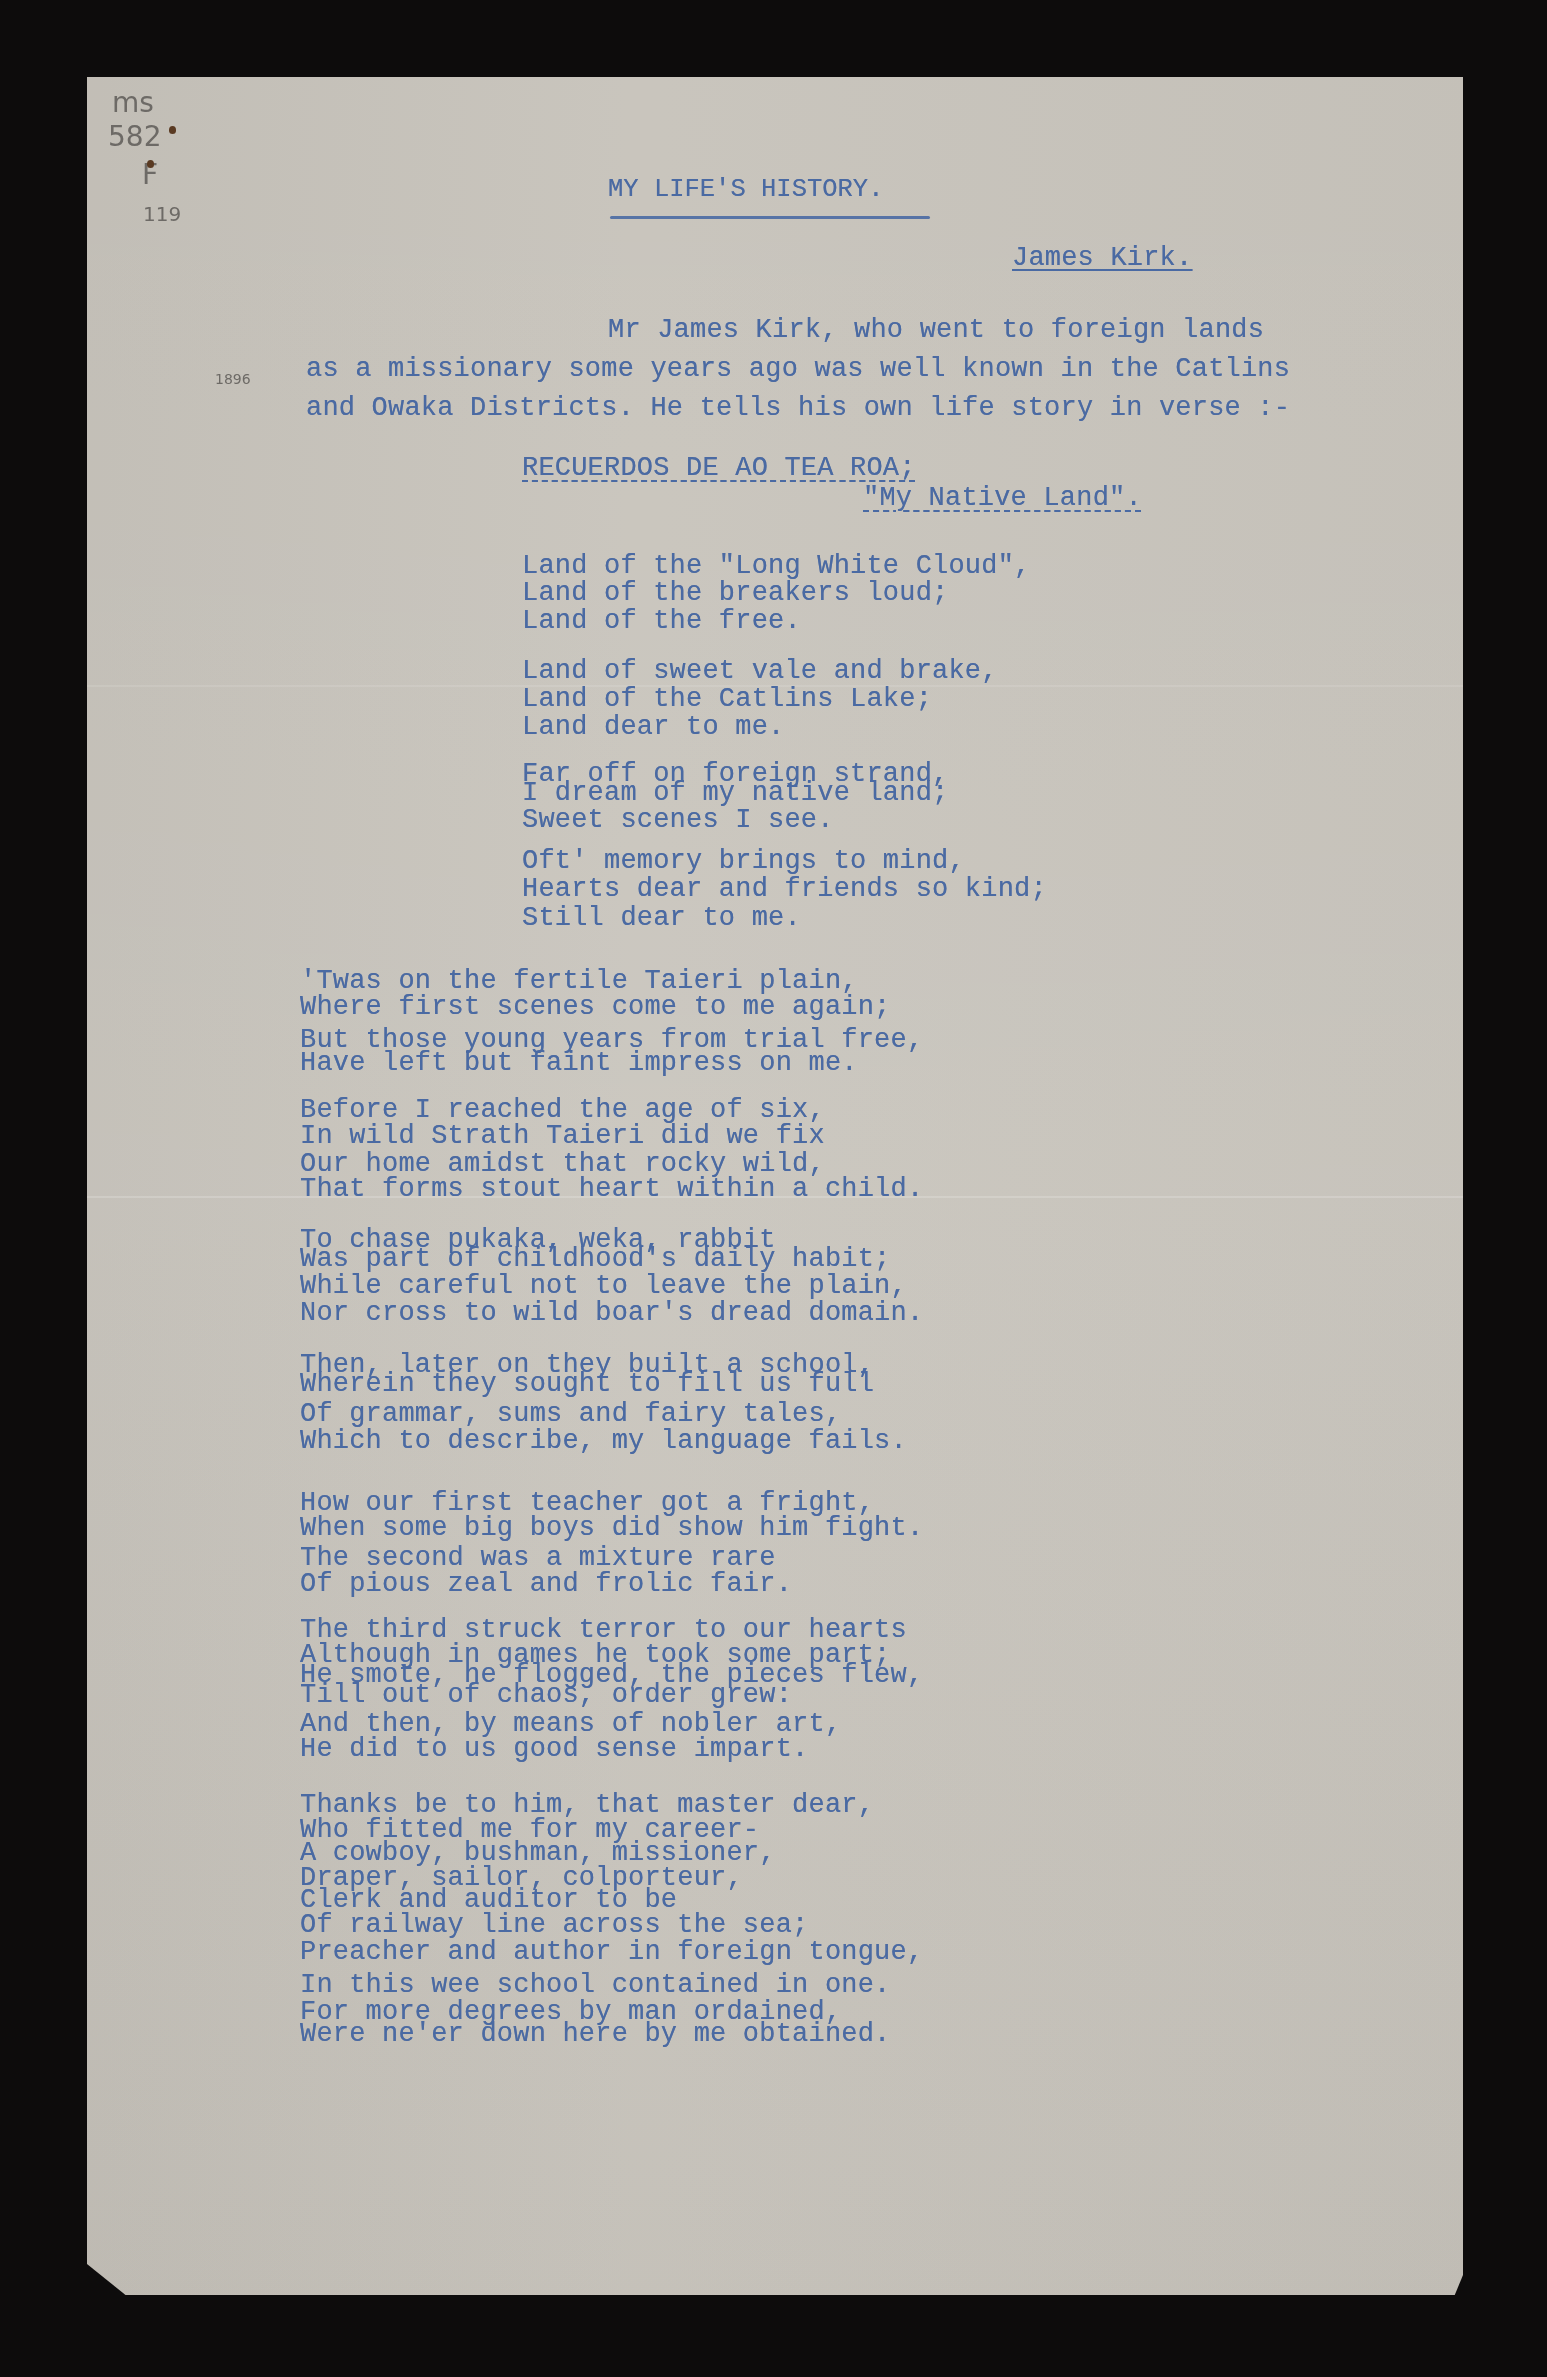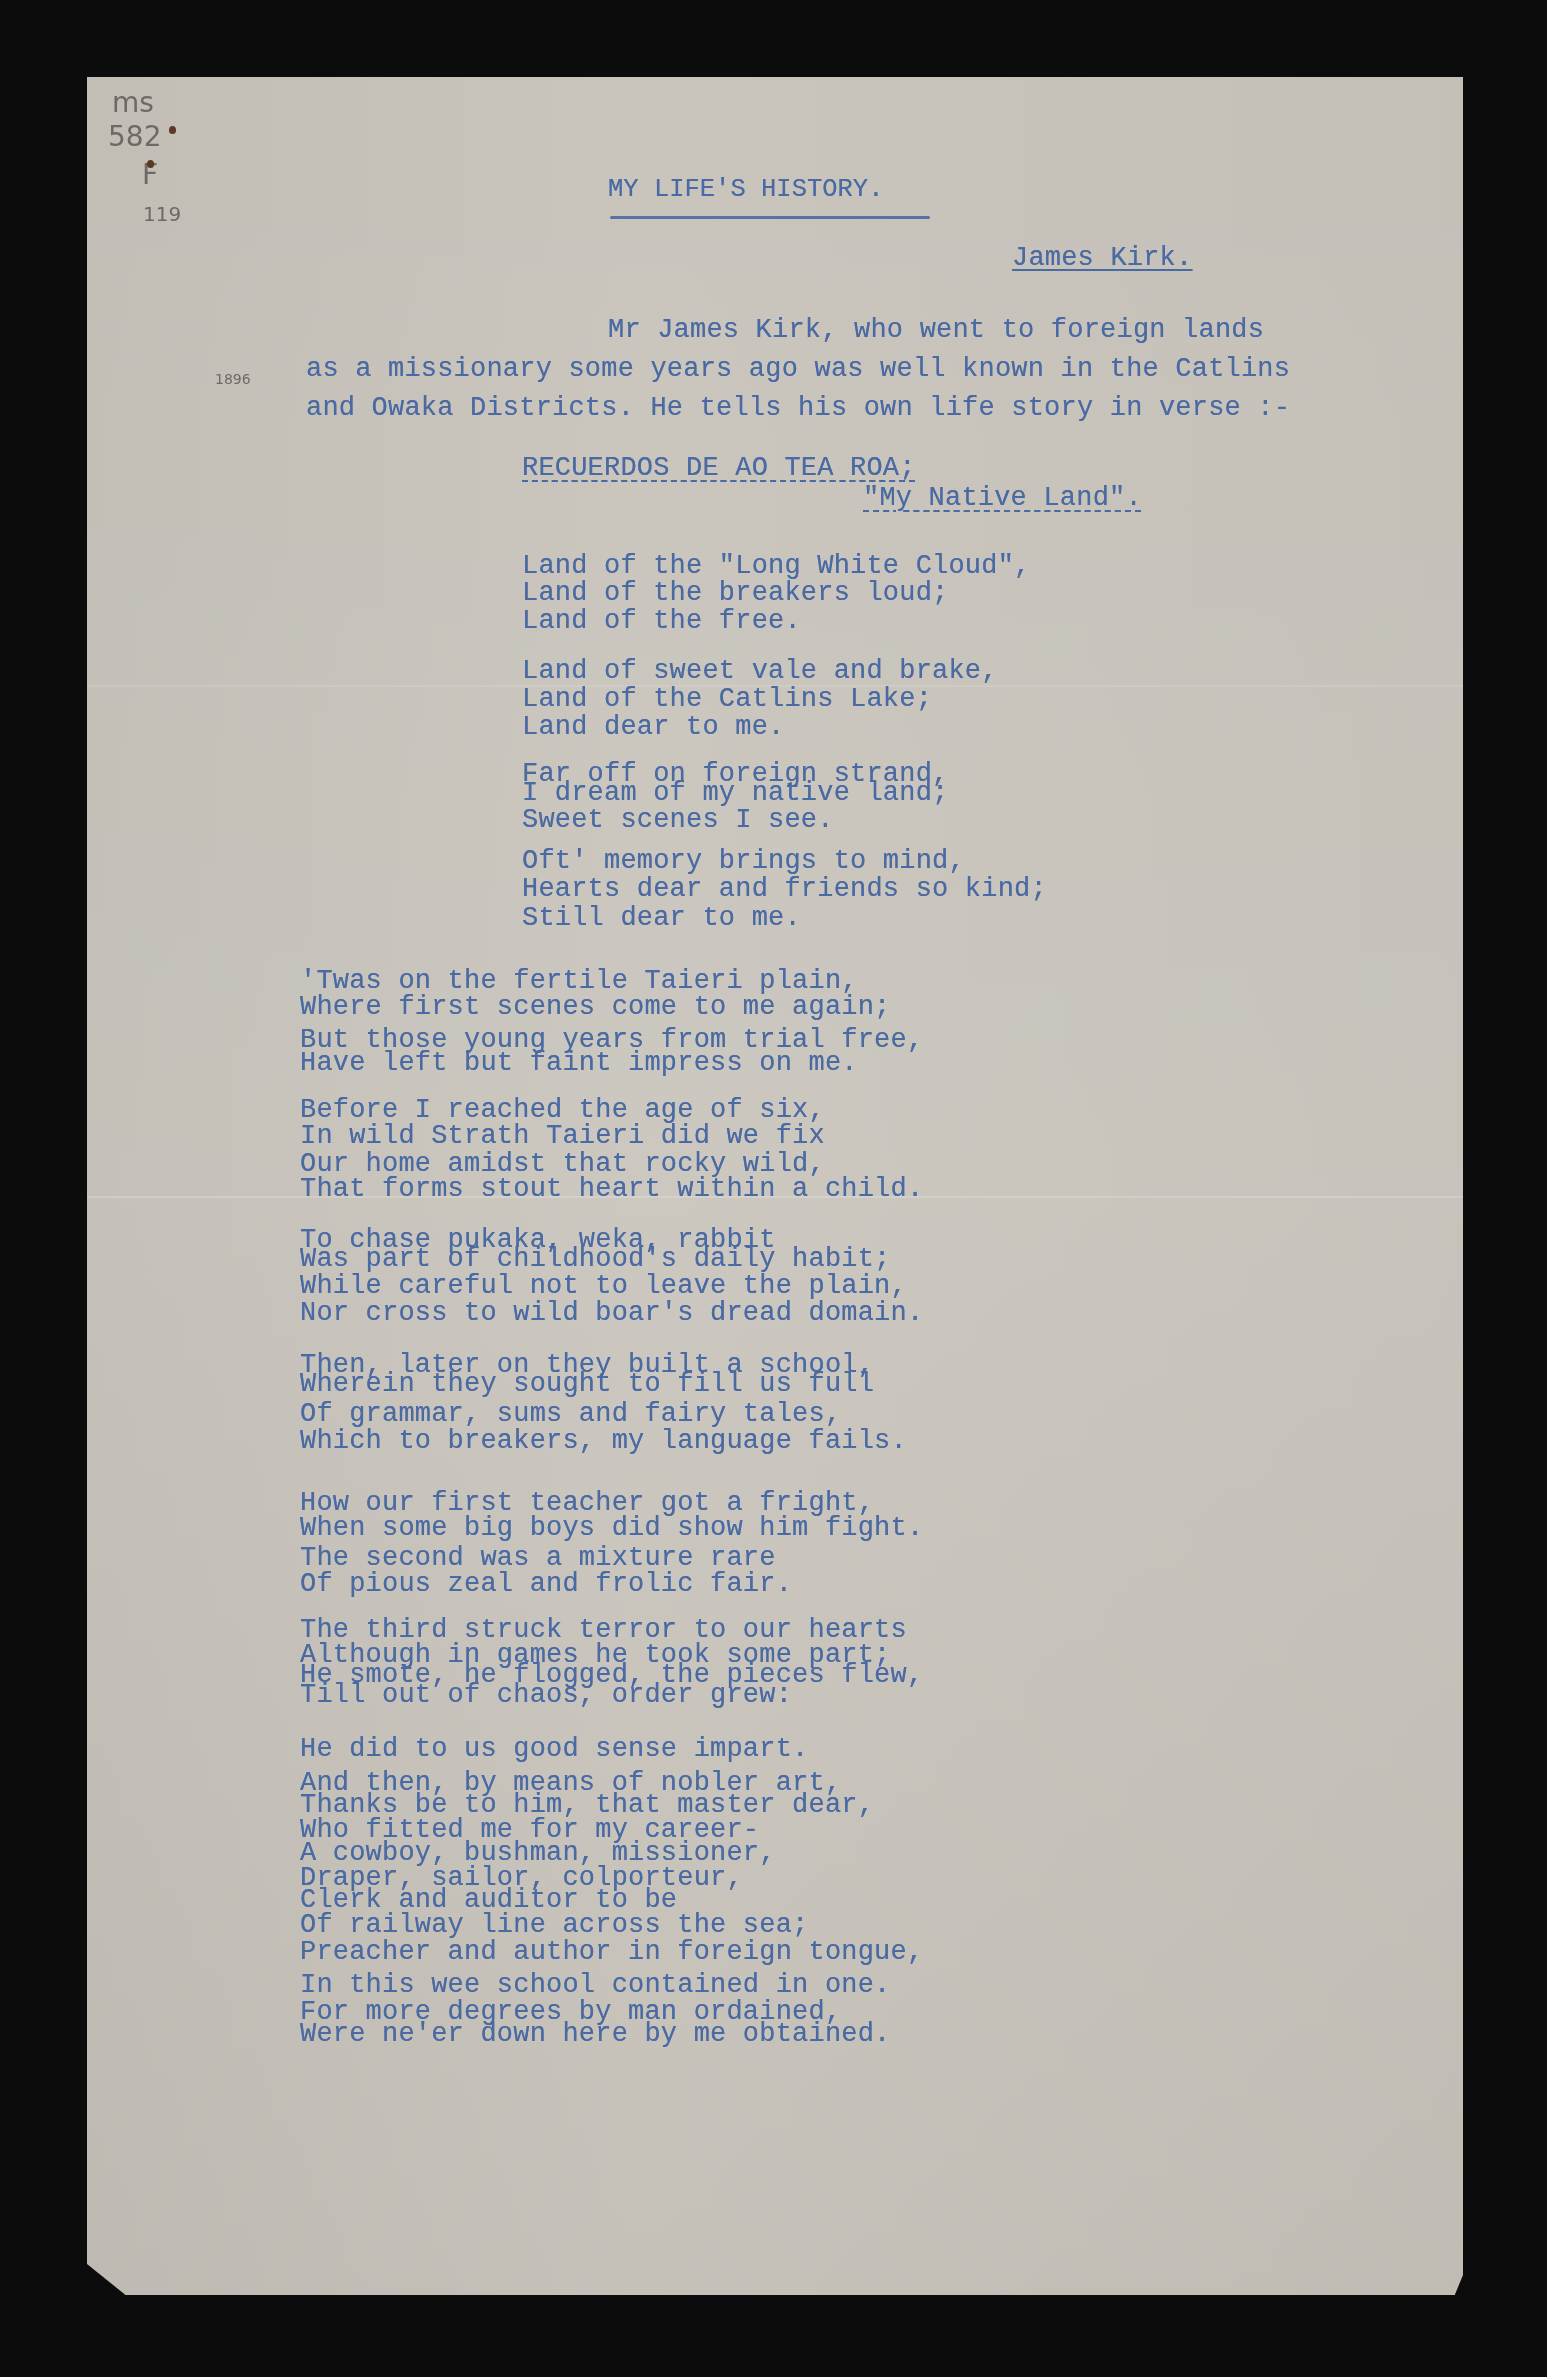--- a/index.html
+++ b/index.html
@@ -73,30 +73,30 @@
     <div class="ink" style="left: 300px; top: 1123px;">In wild Strath Taieri did we fix</div>
     <div class="ink" style="left: 300px; top: 1151px;">Our home amidst that rocky wild,</div>
     <div class="ink" style="left: 300px; top: 1176px;">That forms stout heart within a child.</div>
     <div class="ink" style="left: 300px; top: 1227px;">To chase pukaka, weka, rabbit</div>
     <div class="ink" style="left: 300px; top: 1246px;">Was part of childhood's daily habit;</div>
     <div class="ink" style="left: 300px; top: 1273px;">While careful not to leave the plain,</div>
     <div class="ink" style="left: 300px; top: 1300px;">Nor cross to wild boar's dread domain.</div>
     <div class="ink" style="left: 300px; top: 1352px;">Then, later on they built a school,</div>
     <div class="ink" style="left: 300px; top: 1371px;">Wherein they sought to fill us full</div>
     <div class="ink" style="left: 300px; top: 1401px;">Of grammar, sums and fairy tales,</div>
-    <div class="ink" style="left: 300px; top: 1428px;">Which to breakers, my language fails.</div>
+    <div class="ink" style="left: 300px; top: 1428px;">Which to describe, my language fails.</div>
     <div class="ink" style="left: 300px; top: 1490px;">How our first teacher got a fright,</div>
     <div class="ink" style="left: 300px; top: 1515px;">When some big boys did show him fight.</div>
     <div class="ink" style="left: 300px; top: 1545px;">The second was a mixture rare</div>
     <div class="ink" style="left: 300px; top: 1571px;">Of pious zeal and frolic fair.</div>
     <div class="ink" style="left: 300px; top: 1617px;">The third struck terror to our hearts</div>
     <div class="ink" style="left: 300px; top: 1642px;">Although in games he took some part;</div>
     <div class="ink" style="left: 300px; top: 1662px;">He smote, he flogged, the pieces flew,</div>
     <div class="ink" style="left: 300px; top: 1682px;">Till out of chaos, order grew:</div>
-    <div class="ink" style="left: 300px; top: 1770px;">And then, by means of nobler art,</div>
+    <div class="ink" style="left: 300px; top: 1711px;">And then, by means of nobler art,</div>
     <div class="ink" style="left: 300px; top: 1736px;">He did to us good sense impart.</div>
     <div class="ink" style="left: 300px; top: 1792px;">Thanks be to him, that master dear,</div>
     <div class="ink" style="left: 300px; top: 1817px;">Who fitted me for my career-</div>
     <div class="ink" style="left: 300px; top: 1840px;">A cowboy, bushman, missioner,</div>
     <div class="ink" style="left: 300px; top: 1865px;">Draper, sailor, colporteur,</div>
     <div class="ink" style="left: 300px; top: 1887px;">Clerk and auditor to be</div>
     <div class="ink" style="left: 300px; top: 1912px;">Of railway line across the sea;</div>
     <div class="ink" style="left: 300px; top: 1939px;">Preacher and author in foreign tongue,</div>
     <div class="ink" style="left: 300px; top: 1972px;">In this wee school contained in one.</div>
     <div class="ink" style="left: 300px; top: 1999px;">For more degrees by man ordained,</div>

